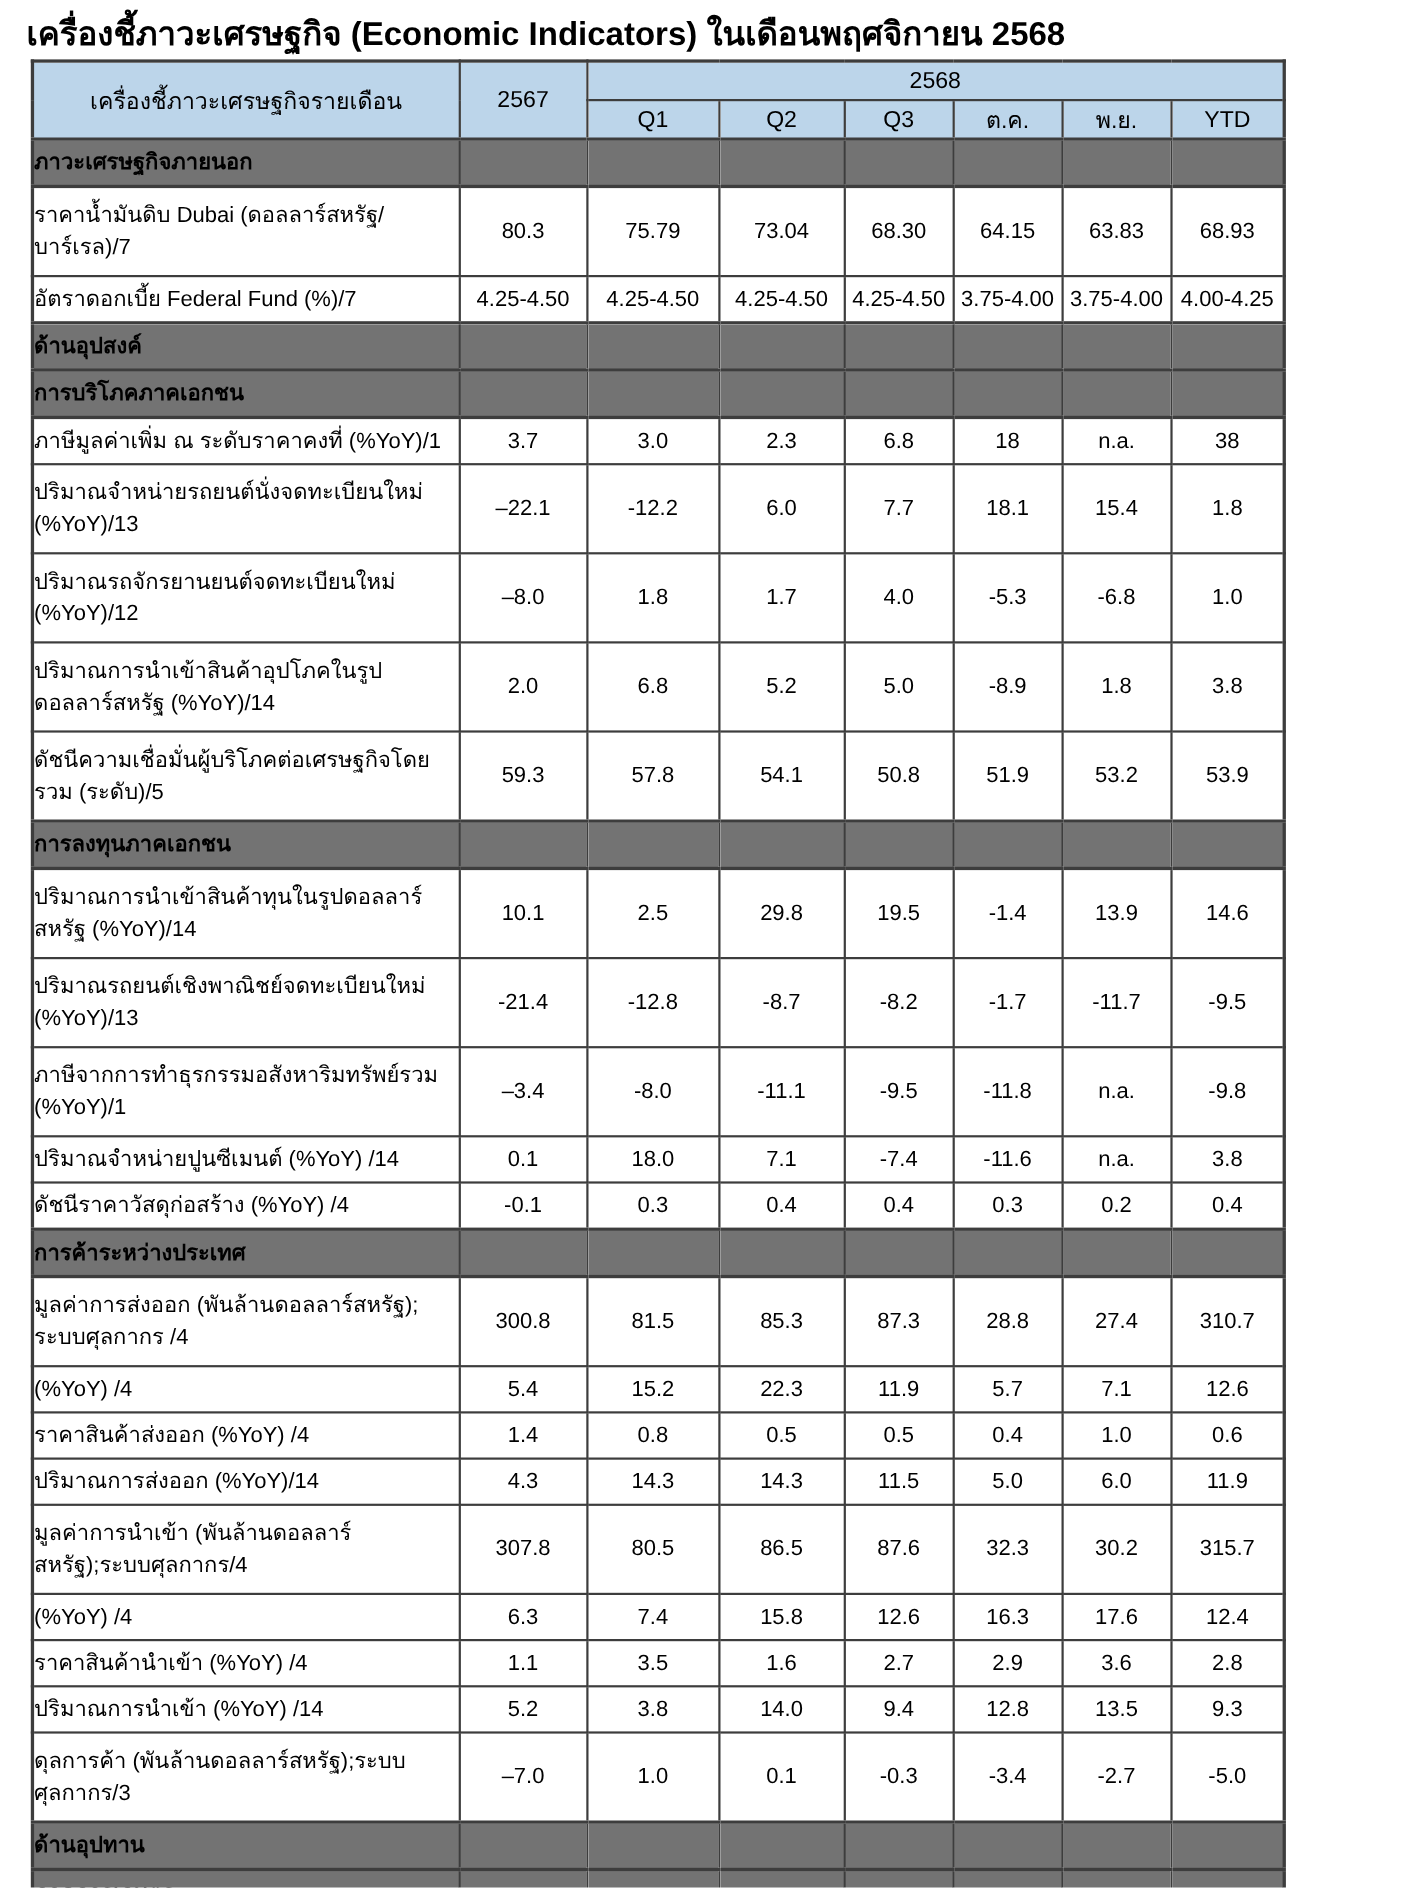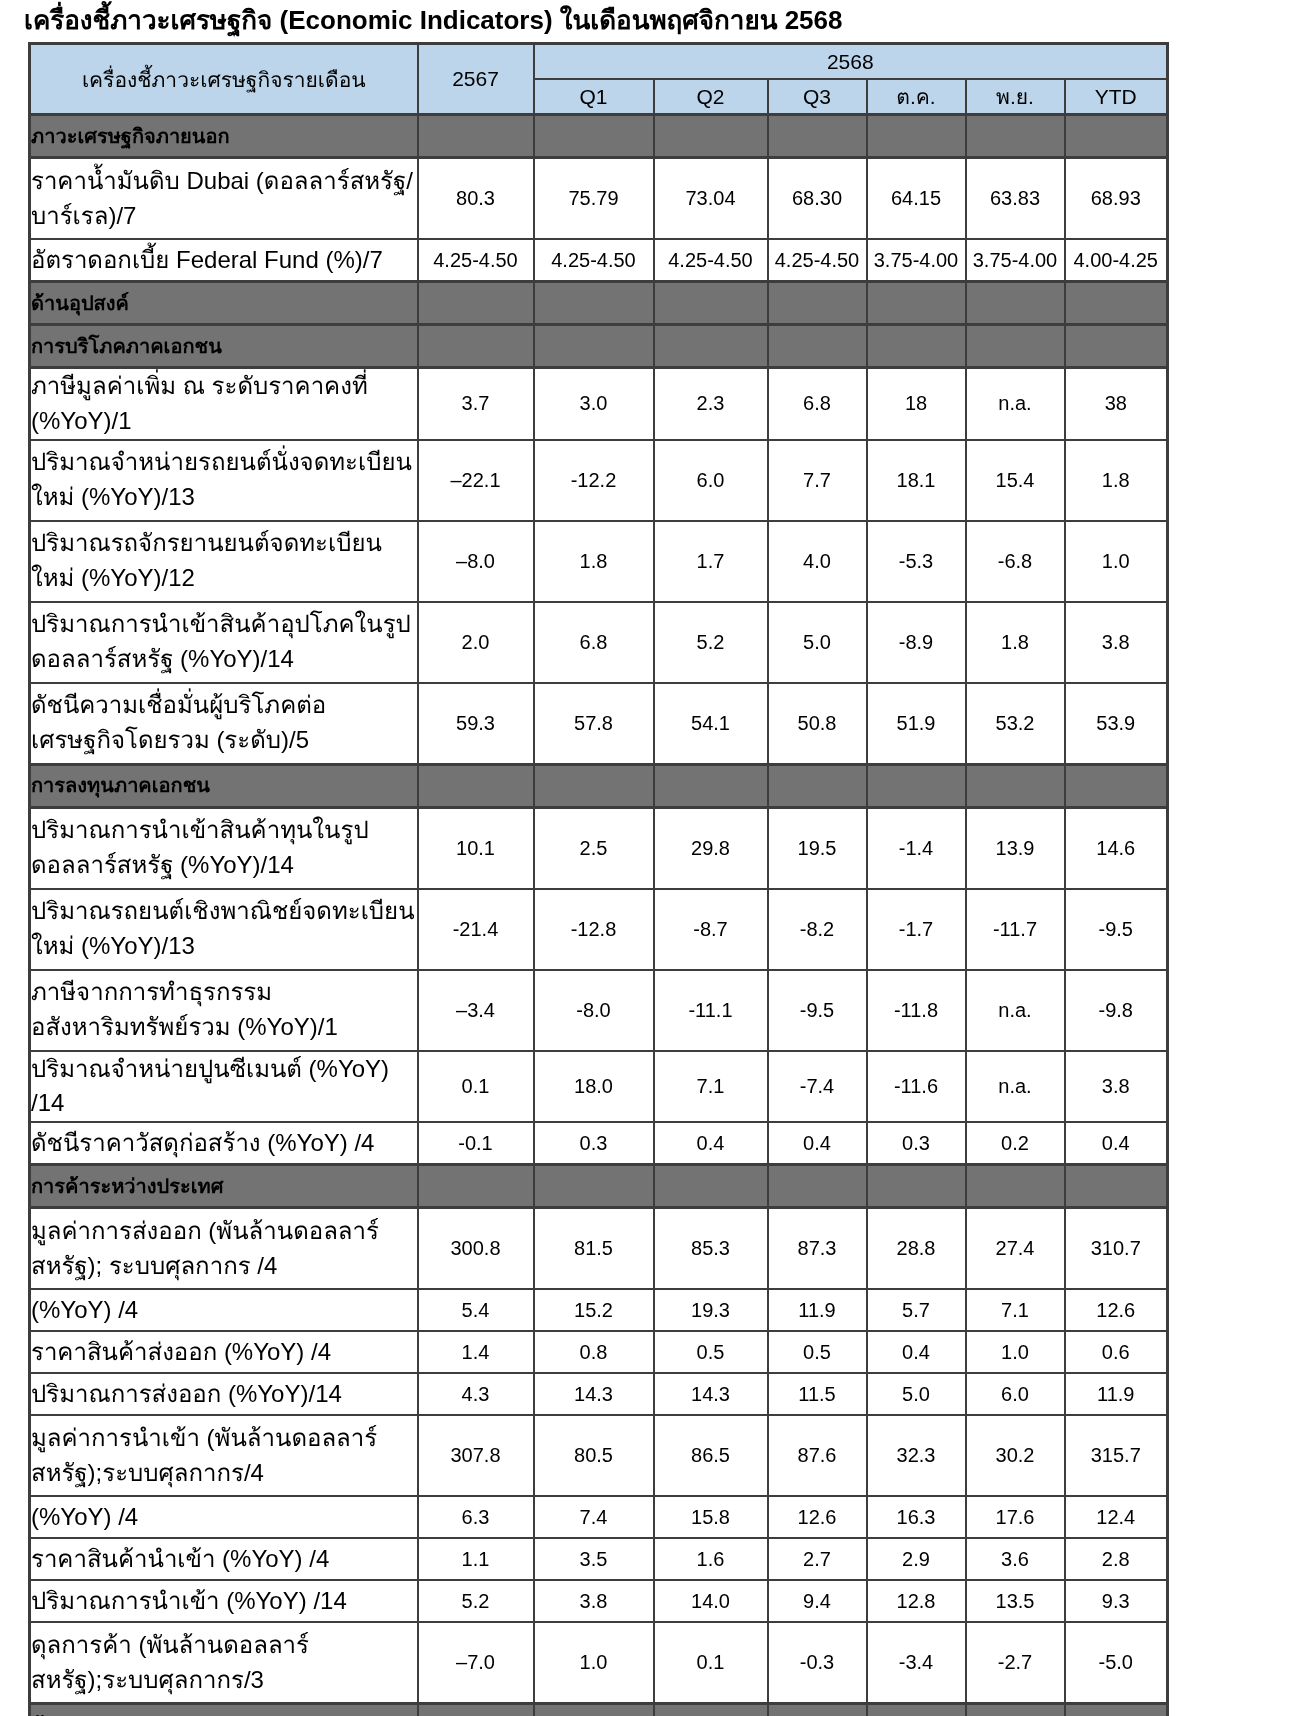--- a/index.html
+++ b/index.html
@@ -13,23 +13,23 @@
     overflow: hidden;
     font-family: "Liberation Sans", sans-serif;
     color: #000000;
   }
   .page {
     padding-left: 28px;
     padding-right: 28px;
   }
   .title {
     height: 42px;
-    padding-top: 0;
+    padding-top: 12px;
     margin-left: -4px;
-    font-size: 26px;
+    font-size: 30px;
     font-weight: bold;
     line-height: 40px;
     white-space: nowrap;
   }
   table.indicators {
     border-collapse: collapse;
     table-layout: fixed;
     width: 1138px;
   }
   table.indicators th,
@@ -61,21 +61,21 @@
     border-bottom-width: 3px;
   }
   tr.section td.label {
     font-weight: bold;
     font-size: 20px;
   }
   tr.data td { height: 40px; }
   tr.tall td { height: 79px; }
   td.label {
     text-align: left;
-    font-size: 24px;
+    font-size: 20px;
     line-height: 1.45;
     padding: 2px 10px 2px 9px;
     border-right-width: 3px;
   }
   td.value {
     text-align: center;
     vertical-align: middle;
     font-size: 20px;
   }
 </style>
@@ -289,21 +289,21 @@
           <td class="value">85.3</td>
           <td class="value">87.3</td>
           <td class="value">28.8</td>
           <td class="value">27.4</td>
           <td class="value">310.7</td>
         </tr>
         <tr class="data">
           <td class="label">(%YoY) /4</td>
           <td class="value">5.4</td>
           <td class="value">15.2</td>
-          <td class="value">19.3</td>
+          <td class="value">22.3</td>
           <td class="value">11.9</td>
           <td class="value">5.7</td>
           <td class="value">7.1</td>
           <td class="value">12.6</td>
         </tr>
         <tr class="data">
           <td class="label">ราคาสินค้าส่งออก  (%YoY) /4</td>
           <td class="value">1.4</td>
           <td class="value">0.8</td>
           <td class="value">0.5</td>

